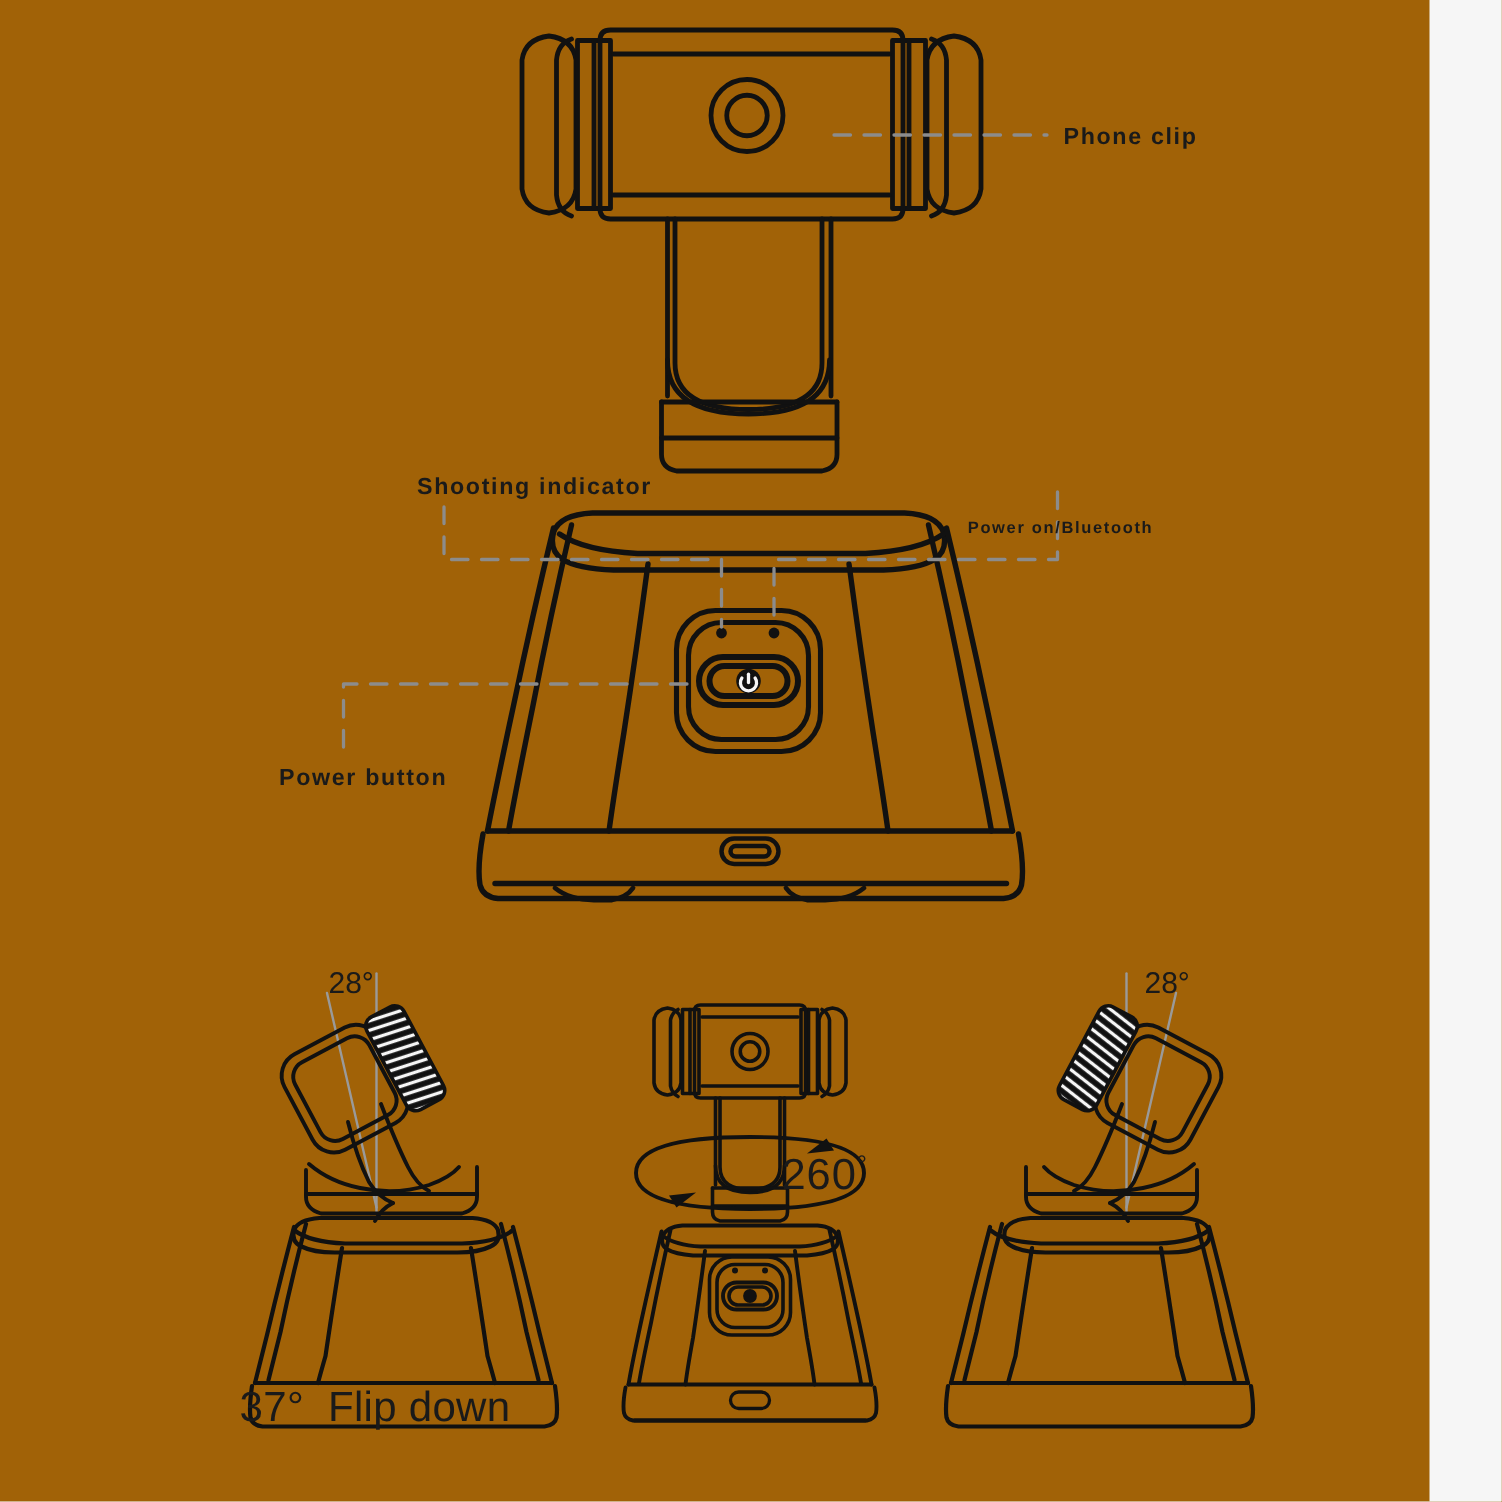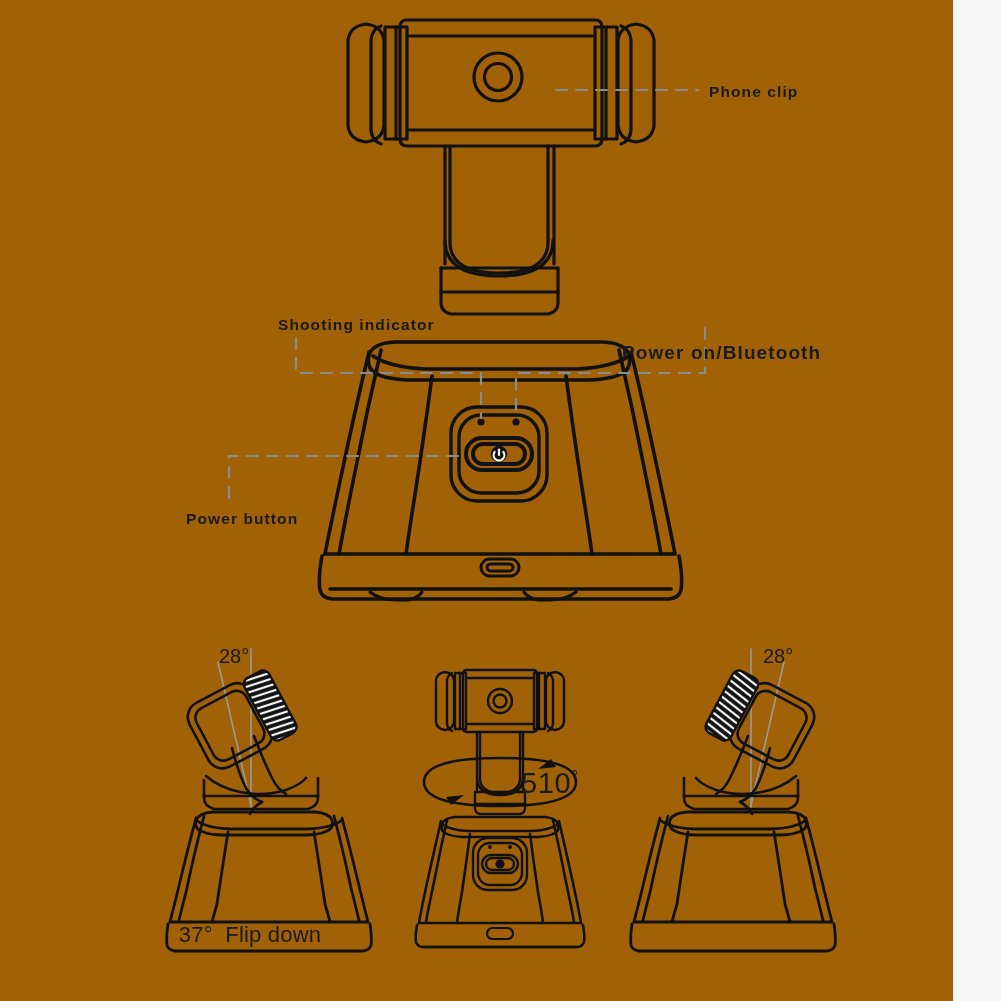--- a/index.html
+++ b/index.html
@@ -28,28 +28,28 @@
     font-family: "Liberation Sans", sans-serif;
     white-space: pre;
     letter-spacing: 0.6px;
   }
   .callout {
     font-size: 15.5px;
     font-weight: 700;
     letter-spacing: 1.1px;
   }
   .callout2 {
-    font-size: 19px;
+    font-size: 11px;
     font-weight: 700;
     letter-spacing: 1.1px;
-    text-align: left;
+    text-align: center;
     line-height: 25px;
   }
   .caption {
-    font-size: 22px;
+    font-size: 28px;
     font-weight: 400;
     letter-spacing: 0.2px;
     text-align: center;
   }
   .angle {
     font-size: 20px;
     font-weight: 400;
     letter-spacing: 0px;
   }
   .deg360 {
@@ -326,19 +326,19 @@
   </div>
 
   <div class="lbl callout" style="left:249px; top:316px;margin-left:29px;">Shooting indicator</div>
 
   <div class="lbl callout" style="left:186px; top:510px;">Power button</div>
 
   <div class="lbl angle" style="left:219px; top:645px;">28°</div>
 
   <div class="lbl angle" style="left:763px; top:645px;">28°</div>
 
-  <div class="lbl deg360" style="left:521px; top:767px;"><span>510</span><span style="font-size:17px; vertical-align:super;">°</span></div>
+  <div class="lbl deg360" style="left:521px; top:767px;"><span>260</span><span style="font-size:17px; vertical-align:super;">°</span></div>
 
   <div class="lbl caption" style="left:130px; top:922px; width:240px;">37°  Flip down</div>
 
 
 
 </div>
 
 </body></html>

